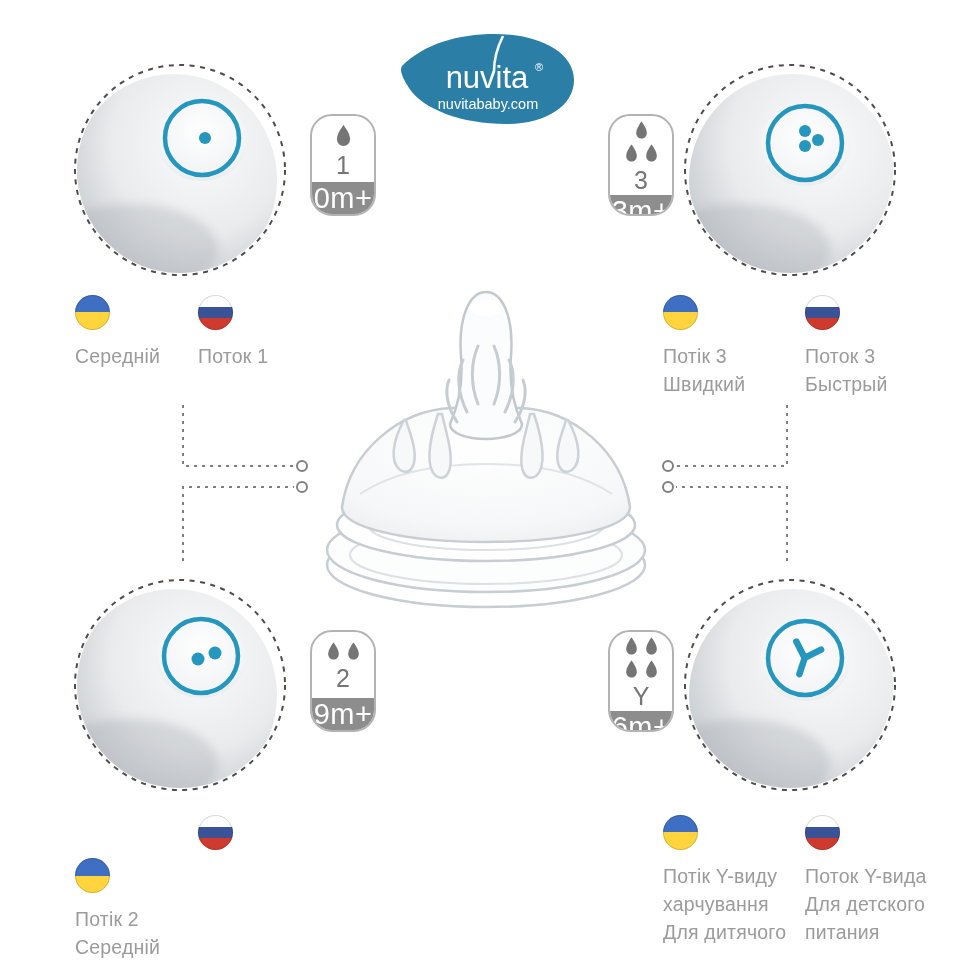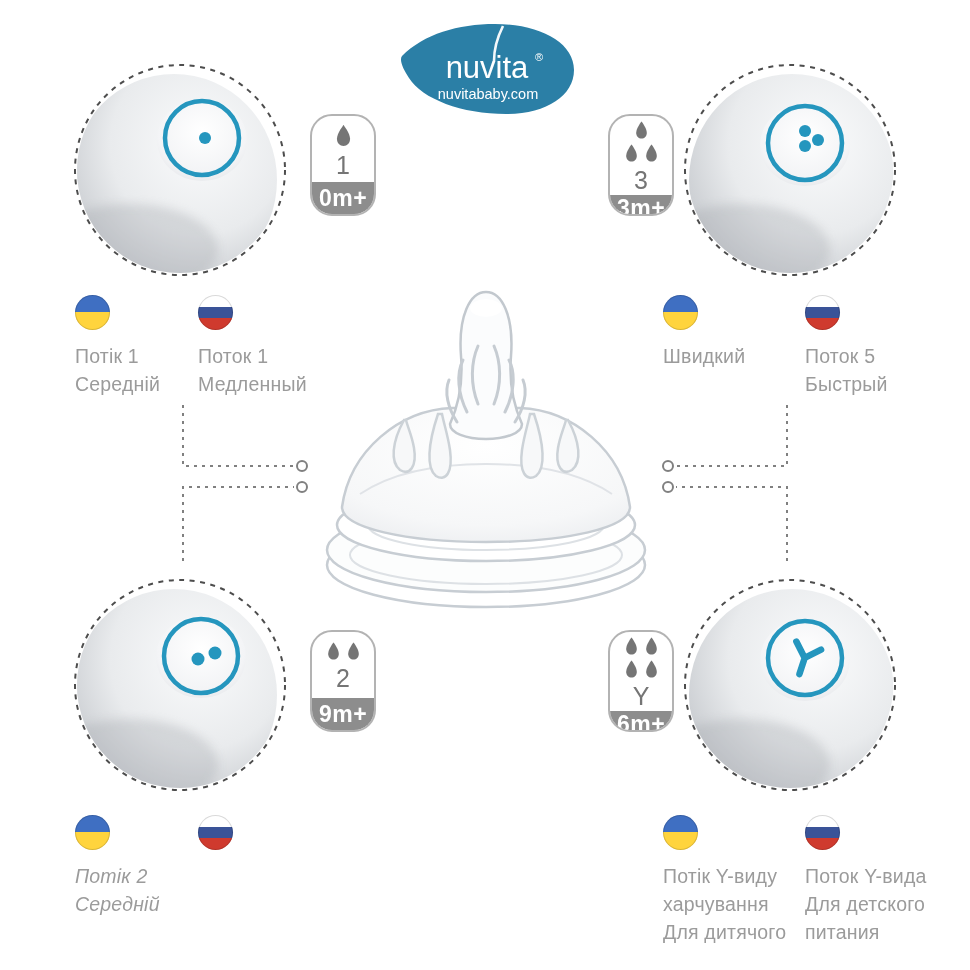--- a/index.html
+++ b/index.html
@@ -18,21 +18,21 @@
   }
   *{box-sizing:border-box;}
   html,body{margin:0;padding:0;}
   body{
     width:970px;height:970px;position:relative;background:#fff;overflow:hidden;
     font-family:"Liberation Sans", sans-serif;
   }
   .abs{position:absolute;}
 
   
-  .logo{left:398px;top:20px;width:180px;height:98px;}
+  .logo{left:398px;top:30px;width:180px;height:98px;}
 
   
   .photo{width:216px;height:216px;}
   .photo.tl{left:72px;top:62px;}
   .photo.tr{left:682px;top:62px;}
   .photo.bl{left:72px;top:577px;}
   .photo.br{left:682px;top:577px;}
 
   
   .badge{
@@ -46,34 +46,34 @@
   .badge.br{left:608px;top:630px;}
   .badge-top{flex:1;display:flex;flex-direction:column;align-items:center;justify-content:center;gap:3px;padding:4px 0 2px;}
   .drops-row{display:flex;gap:3px;justify-content:center;}
   .drop{color:var(--icon-gray);display:block;}
   .drop.lg{width:21px;height:25px;}
   .drop.sm{width:17px;height:20px;}
   .badge-num{font-size:25px;line-height:1;color:var(--icon-gray);margin-top:2px;}
   .badge-age{
     height:32px;background:var(--badge-gray);color:#fff;
     display:flex;align-items:center;justify-content:center;
-    font-size:23px;font-weight:bold;letter-spacing:.5px;
+    font-size:29px;font-weight:normal;letter-spacing:.5px;
   }
 
   
   .lang-col{width:135px;}
   .flag{width:35px;height:35px;border-radius:50%;box-shadow:inset 0 0 0 1px rgba(0,0,0,.15);}
   .flag-ua{background:linear-gradient(to bottom,var(--ua-blue) 0 50%,var(--ua-yellow) 50% 100%);}
   .flag-ru{background:linear-gradient(to bottom,#fff 0 34%,var(--ru-blue) 34% 67%,var(--ru-red) 67% 100%);}
   .lang-lines{margin-top:12px;}
   .label-line{font-size:19.5px;line-height:28px;color:var(--text-gray);letter-spacing:.2px;white-space:nowrap;}
 
   .col-tl-ua{left:75px;top:295px;}  .col-tl-ru{left:198px;top:295px;}
   .col-tr-ua{left:663px;top:295px;} .col-tr-ru{left:805px;top:295px;}
-  .col-bl-ua{left:75px;top:815px;font-style:italic;}  .col-bl-ru{left:198px;top:815px;}
+  .col-bl-ua{left:75px;top:858px;}  .col-bl-ru{left:198px;top:815px;}
   .col-br-ua{left:663px;top:815px;} .col-br-ru{left:805px;top:815px;}
 
   
   .teat{left:320px;top:282px;width:332px;height:332px;}
   .overlay{left:0;top:0;width:970px;height:970px;pointer-events:none;}
 </style>
 </head>
 <body>
 
 <svg width="0" height="0" style="position:absolute" aria-hidden="true">
@@ -273,42 +273,41 @@
         </svg>
     </div>
     <div class="badge-num">Y</div>
   </div>
   <div class="badge-age">6m+</div>
 </div>
 
 <div class="abs lang-col col-tl-ua">
   <div class="flag flag-ua"></div>
   <div class="lang-lines">
-    <div class="label-line">Потік 1</div>
     <div class="label-line">Середній</div>
   </div>
 </div>
 <div class="abs lang-col col-tl-ru">
   <div class="flag flag-ru"></div>
   <div class="lang-lines">
     <div class="label-line">Поток 1</div>
-    <div class="label-line">Медленный</div>
   </div>
 </div>
 
 <div class="abs lang-col col-tr-ua">
   <div class="flag flag-ua"></div>
   <div class="lang-lines">
+    <div class="label-line">Потік 3</div>
     <div class="label-line">Швидкий</div>
   </div>
 </div>
 <div class="abs lang-col col-tr-ru">
   <div class="flag flag-ru"></div>
   <div class="lang-lines">
-    <div class="label-line">Поток 5</div>
+    <div class="label-line">Поток 3</div>
     <div class="label-line">Быстрый</div>
   </div>
 </div>
 
 <div class="abs lang-col col-bl-ua">
   <div class="flag flag-ua"></div>
   <div class="lang-lines">
     <div class="label-line">Потік 2</div>
     <div class="label-line">Середній</div>
   </div>

